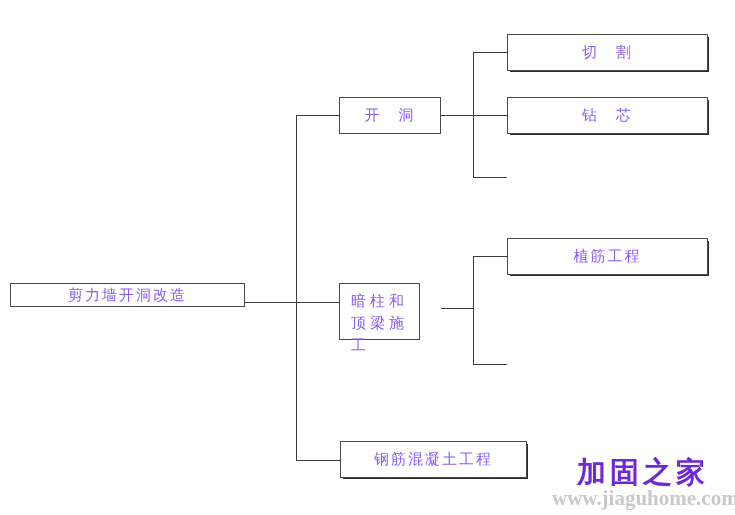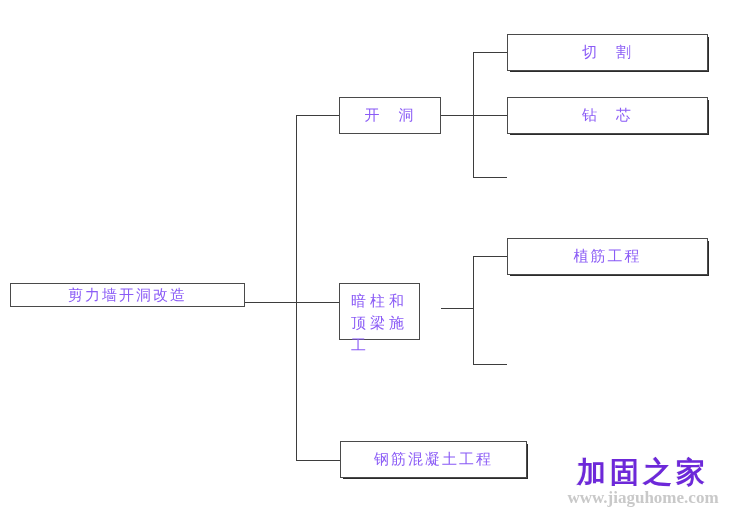--- a/index.html
+++ b/index.html
@@ -50,21 +50,21 @@
   }
   .wm-title {
     font-size: 29px;
     font-weight: bold;
     letter-spacing: 4px;
     line-height: 33px;
     color: #6d28d9;
     text-shadow: 1px 1px 0 #ffffff, -1px 0 0 #efefef;
   }
   .wm-url {
-    font-size: 17px;
+    font-size: 21px;
     font-weight: bold;
     line-height: 18px;
     color: #c9c9c9;
     text-shadow: 1px 1px 0 #ffffff;
   }
 </style>
 </head>
 <body>
 
 <div id="canvas">

